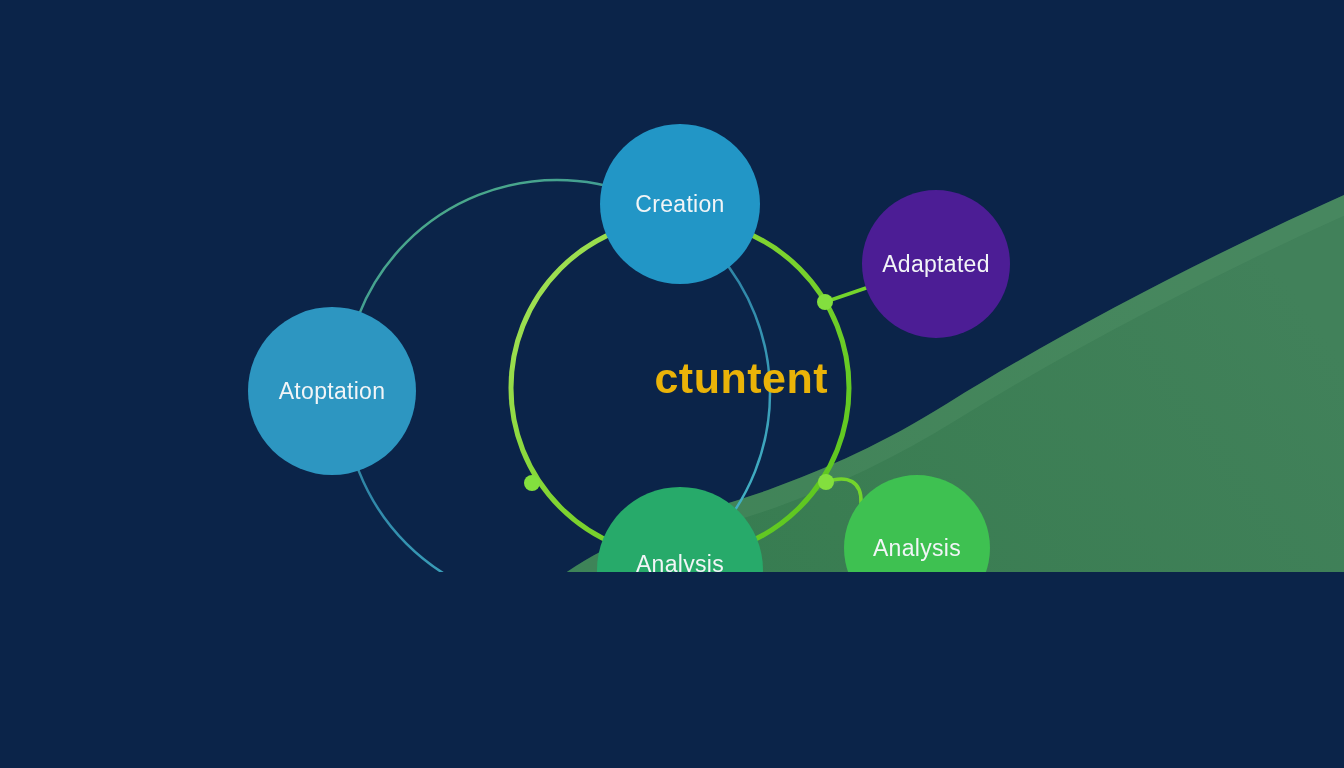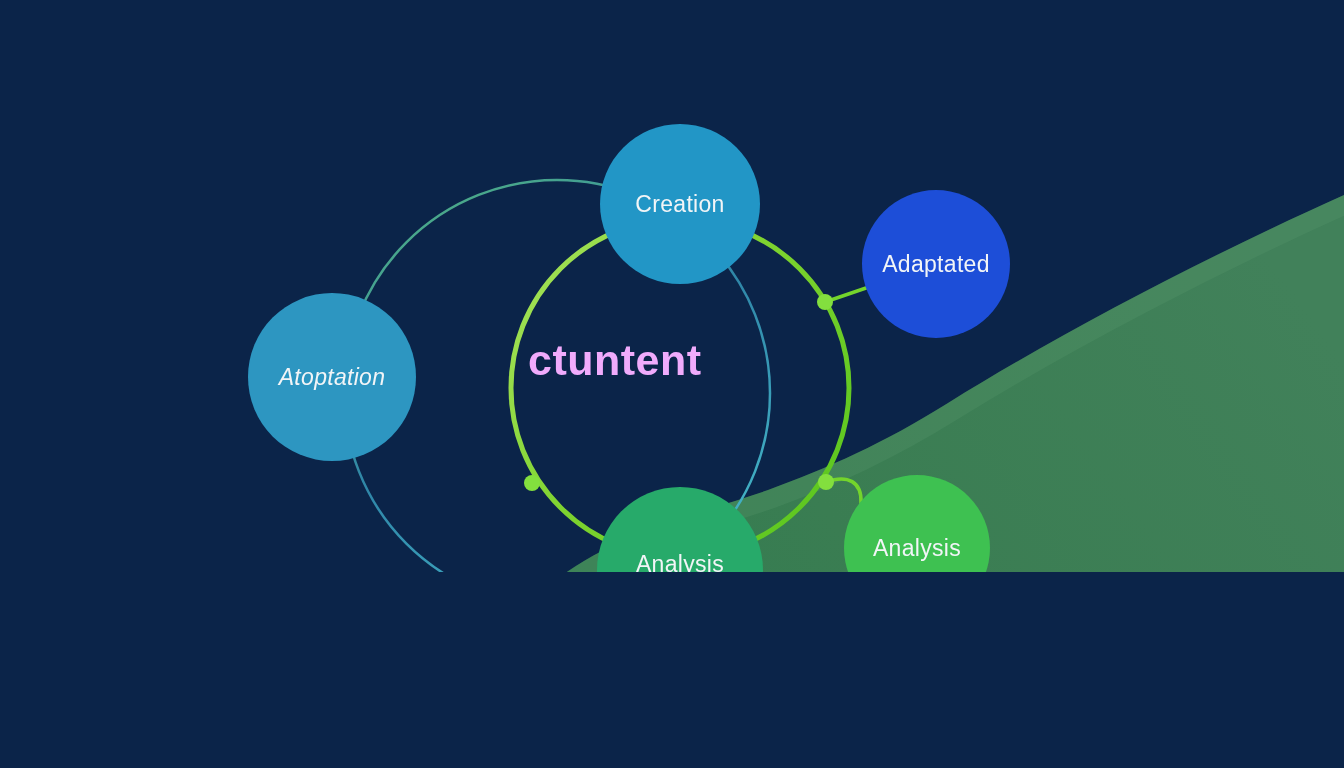--- a/index.html
+++ b/index.html
@@ -10,32 +10,32 @@
   }
   .art{position:absolute;left:0;top:0;width:1344px;height:768px;display:block;}
   .node{
     position:absolute;border-radius:50%;
     display:flex;align-items:center;justify-content:center;flex-direction:column;
     color:#f2f5f7;font-size:23px;font-weight:400;letter-spacing:.3px;
     text-align:center;
   }
   .node-creation{left:600px;top:124px;width:160px;height:160px;}
   .node-adaptated{left:862px;top:190px;width:148px;height:148px;}
-  .node-atoptation{left:248px;top:293px;width:168px;height:168px;font-style:italic;}
+  .node-atoptation{left:248px;top:307px;width:168px;height:168px;}
   .node-analysis-center{left:597px;top:487px;width:166px;height:166px;}
   .node-analysis-right{left:844px;top:475px;width:146px;height:146px;}
   .dashes{
     width:74px;height:2px;margin-top:10px;
     background:repeating-linear-gradient(90deg,
       rgba(255,255,255,.85) 0 4px, rgba(255,255,255,0) 4px 8px);
   }
   .center-text{
-    position:absolute;left:528px;top:338px;width:300px;
-    text-align:left;font-size:43px;font-weight:700;line-height:1.05;
-    color:#f0abfc;letter-spacing:.5px;
+    position:absolute;left:528px;top:356px;width:300px;
+    text-align:right;font-size:43px;font-weight:700;line-height:1.05;
+    color:#eab308;letter-spacing:.5px;
   }
 </style>
 </head>
 <body>
 
 <div class="stage">
 
   <svg class="art" viewBox="0 0 1344 768" aria-hidden="true">
     <defs>
       <linearGradient id="blobGrad" gradientUnits="userSpaceOnUse" x1="500" y1="768" x2="1250" y2="230">
@@ -76,21 +76,21 @@
       <circle cx="825" cy="302" r="8"></circle>
       <circle cx="826" cy="482" r="8"></circle>
       <circle cx="532" cy="483" r="8"></circle>
     </g>
   </svg>
 
   <div class="node node-creation" title="Creation" style="background-color: rgb(34, 150, 198);">
     <span>Creation</span>
   </div>
 
-  <div class="node node-adaptated" style="background-color: #1d4ed8;">
+  <div class="node node-adaptated" style="background-color: #4c1d95;">
     <span>Adaptated</span>
   </div>
 
   <div class="node node-atoptation" style="background-color: rgb(45, 150, 193);">
     <span>Atoptation</span>
   </div>
 
   <div class="node node-analysis-center" style="background-color: rgb(39, 170, 106);">
     <span>Analysis</span>
     <span class="dashes"></span>

